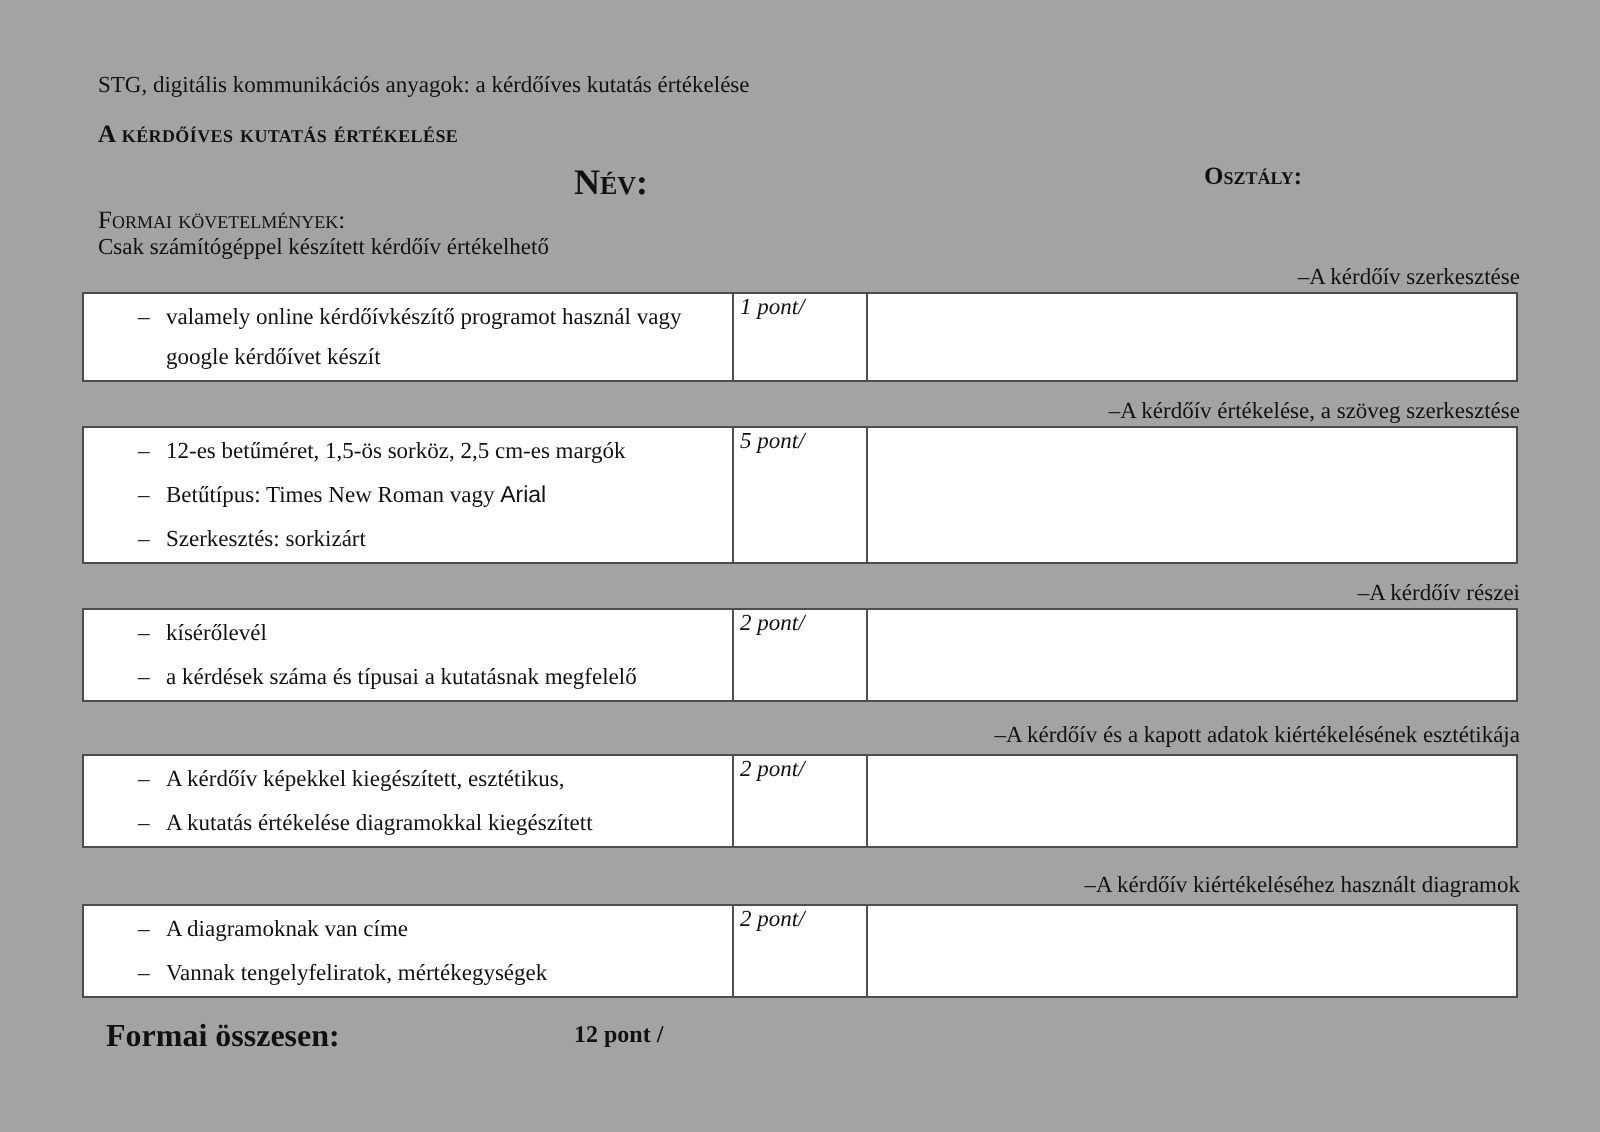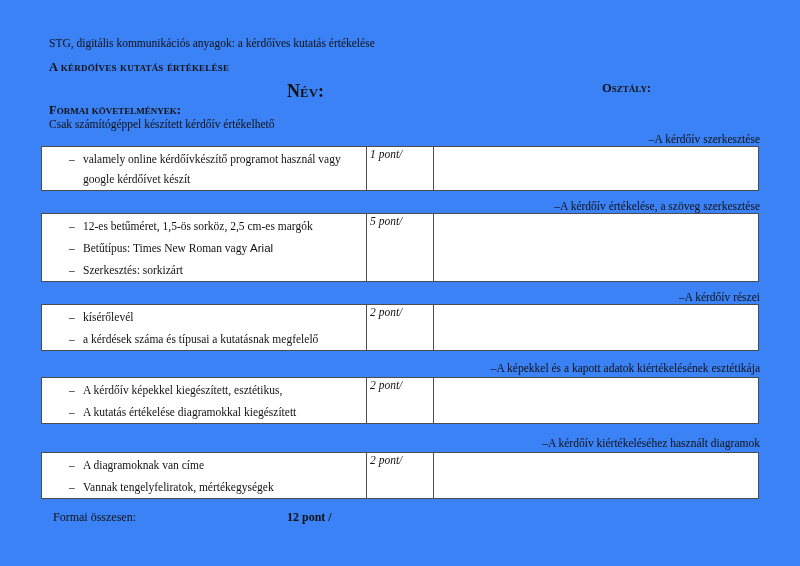--- a/index.html
+++ b/index.html
@@ -1,49 +1,49 @@
 <!DOCTYPE html>
 <html><head>
 <meta charset="utf-8">
 <style>
   html,body{margin:0;padding:0;}
   body{
     width:800px;height:566px;background:#ffffff;
     font-family:"Liberation Serif","DejaVu Serif",serif;
     color:#111;
   }
-  .page{position:relative;width:800px;height:566px;background:#3b82f6;overflow:hidden;}
+  .page{position:relative;width:800px;height:566px;background:#a3a3a3;overflow:hidden;}
 
   .abs{position:absolute;}
   .doc-header{left:49px;top:36px;font-size:11.5px;line-height:14px;}
   .doc-title{left:49px;top:60px;font-size:12.5px;font-weight:bold;font-variant:small-caps;letter-spacing:.2px;}
   .name-label{left:287px;top:81px;font-size:18px;font-weight:bold;font-variant:small-caps;}
   .class-label{left:602px;top:81px;font-size:12.5px;font-weight:bold;font-variant:small-caps;}
-  .req-heading{left:49px;top:103px;font-size:12.5px;font-weight:bold;font-variant:small-caps;}
+  .req-heading{left:49px;top:103px;font-size:12.5px;font-weight:normal;font-variant:small-caps;}
   .req-note{left:49px;top:118px;font-size:11.5px;}
 
   .section{position:absolute;left:0;width:760px;}
   .sec-heading{margin-left:44px;font-size:11.5px;line-height:14px;
     text-decoration:none;text-align:right;}
   .sec-heading .dash{display:inline-block;width:12px;}
   .crit-table{
     border-collapse:collapse;margin-left:41px;margin-top:0;
     table-layout:fixed;width:710px;font-size:11.5px;
   }
   .crit-table td{border:1px solid #4d4d4d;vertical-align:top;background:#fff;}
   .c-crit{width:320px;padding:2px 4px 1px 0;}
   .c-pts{width:60px;padding:1px 3px;}
   .c-score{width:322px;}
   .item{position:relative;padding-left:41px;line-height:20px;margin-bottom:2px;}
   .item:last-child{margin-bottom:0;}
   .item .dash{position:absolute;left:27px;top:0;}
   .pts{font-style:italic;}
   .sans{font-family:"Liberation Sans","DejaVu Sans",sans-serif;}
 
-  .totals-label{left:53px;top:510px;font-size:12px;font-weight:normal;}
+  .totals-label{left:53px;top:510px;font-size:16px;font-weight:bold;}
   .totals-points{left:287px;top:510px;font-size:12px;font-weight:bold;}
 </style>
 </head>
 <body>
 
 <div class="page">
 
   <div class="abs doc-header">STG, digitális kommunikációs anyagok: a kérdőíves kutatás értékelése</div>
 
   <div class="abs doc-title">A kérdőíves kutatás értékelése</div>
@@ -121,21 +121,21 @@
           <span class="pts">2 pont/</span>
         </td>
         <td class="c-score"></td>
       </tr>
     </tbody>
       </table>
   </div>
 
   <div class="section" style="top:361px">
     <div class="sec-heading">
-      <span class="dash">–</span><span>A képekkel és a kapott adatok kiértékelésének esztétikája</span>
+      <span class="dash">–</span><span>A kérdőív és a kapott adatok kiértékelésének esztétikája</span>
     </div>
     <table class="crit-table" style="margin-top:2px">
       <tbody>
           <tr>
         <td class="c-crit">
           <div class="item">
             <span class="dash">–</span><span>A kérdőív képekkel kiegészített, esztétikus,</span>
           </div>
           <div class="item">
             <span class="dash">–</span><span>A kutatás értékelése diagramokkal kiegészített</span>

